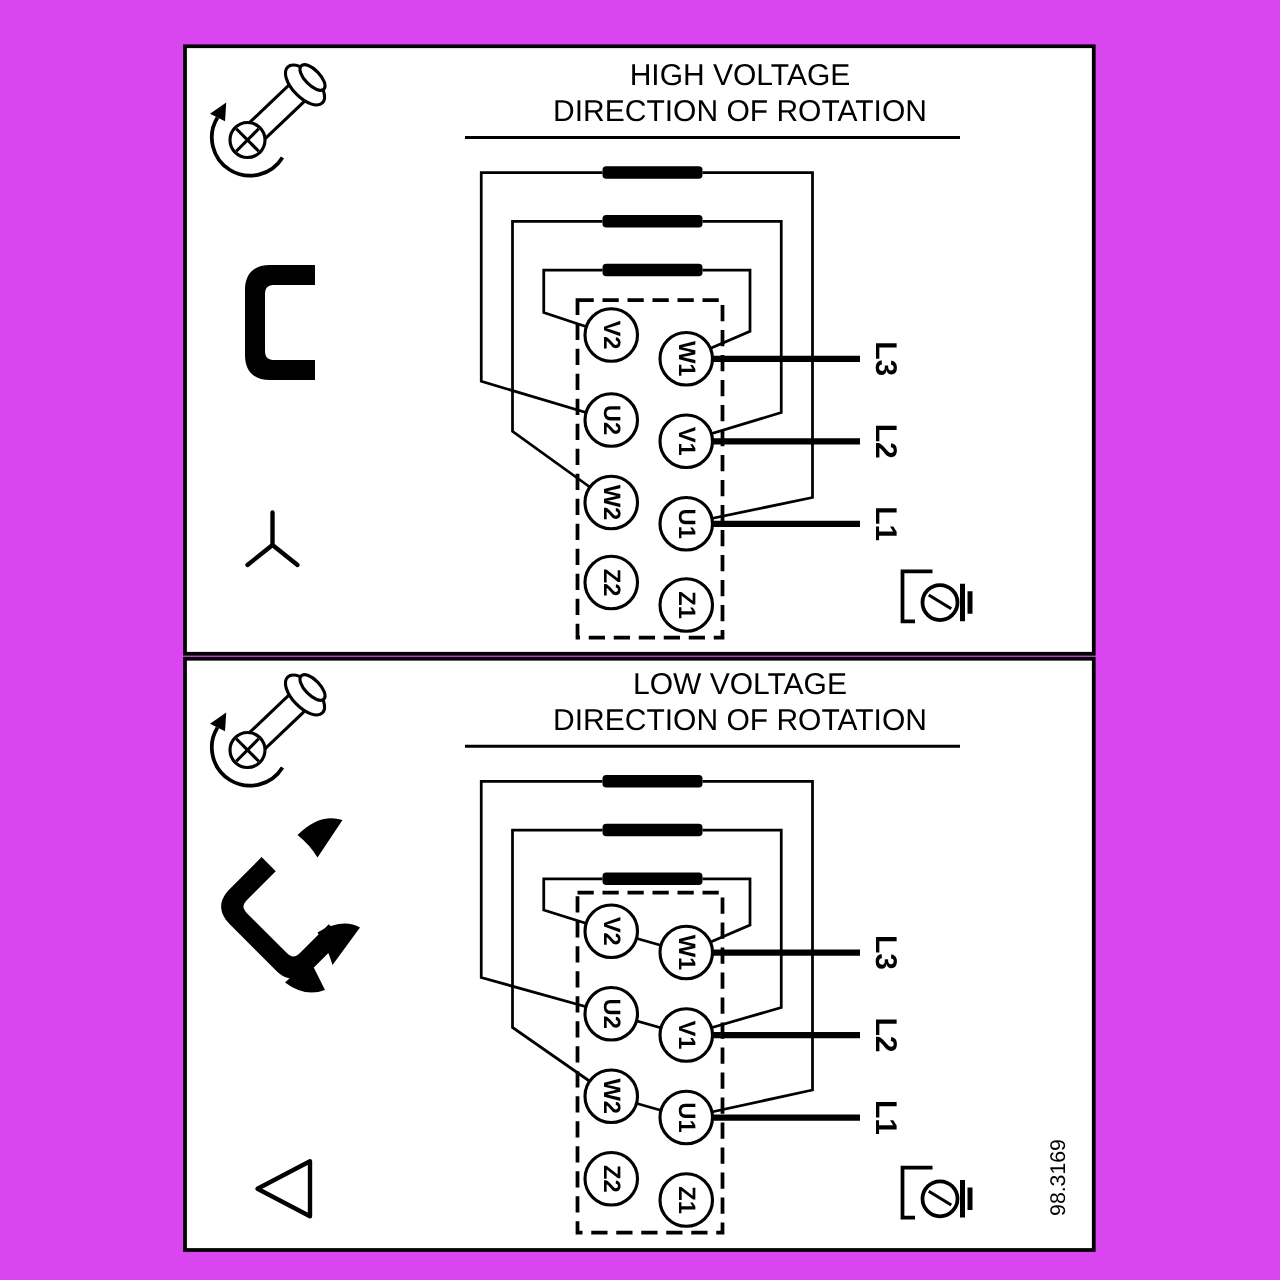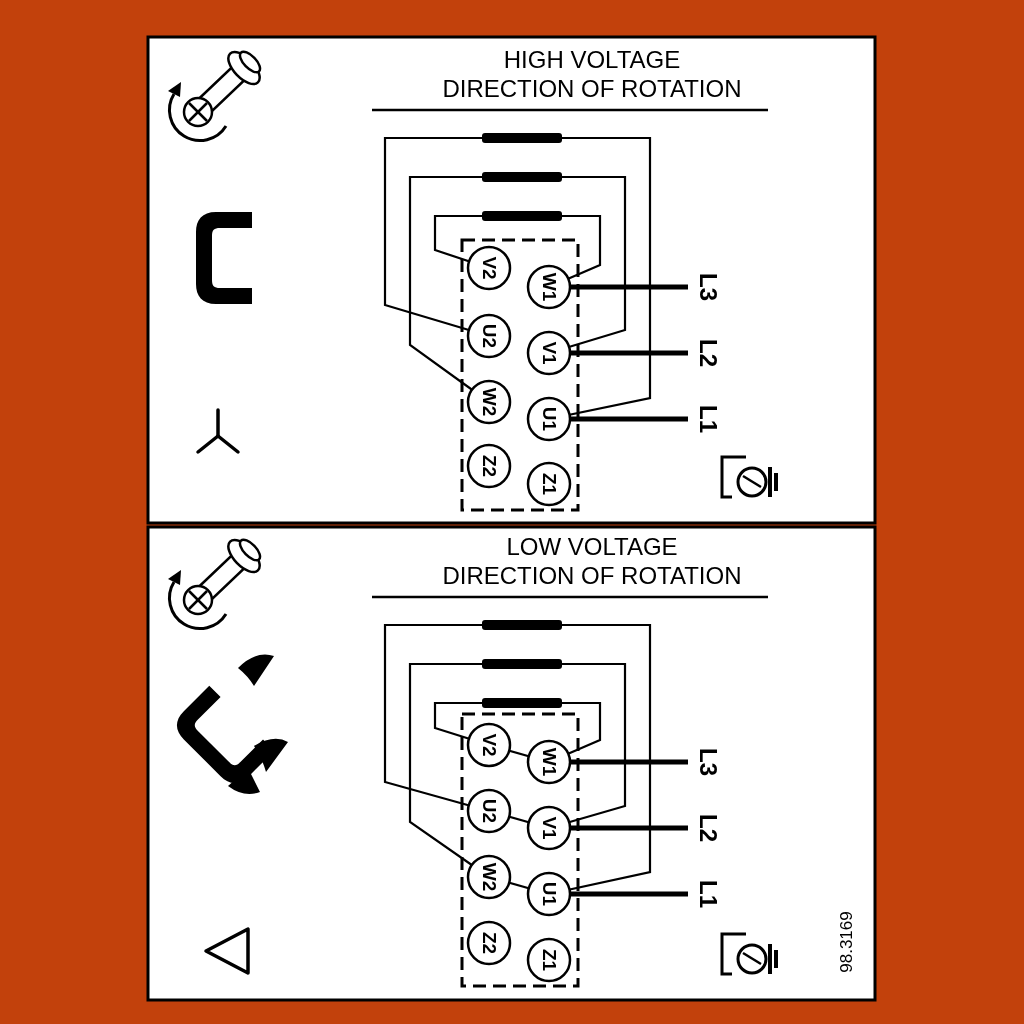--- a/index.html
+++ b/index.html
@@ -1,16 +1,16 @@
 <!DOCTYPE html>
 <html><head>
 <meta charset="utf-8">
 <style>
   html,body{margin:0;padding:0;background:#ffffff;}
-  .canvas{position:relative;width:1024px;height:1024px;background:#c2410c;overflow:hidden;}
+  .canvas{position:relative;width:1024px;height:1024px;background:#d946ef;overflow:hidden;}
   svg{display:block;}
   .title{font-family:"Liberation Sans",sans-serif;font-size:24px;fill:#000;}
   .tlabel{font-family:"Liberation Sans",sans-serif;font-size:19px;font-weight:bold;fill:#000;}
   .llabel{font-family:"Liberation Sans",sans-serif;font-size:24px;font-weight:bold;fill:#000;}
   .figno{font-family:"Liberation Sans",sans-serif;font-size:17px;fill:#000;}
 </style>
 </head>
 <body>
 
 <div class="canvas">

